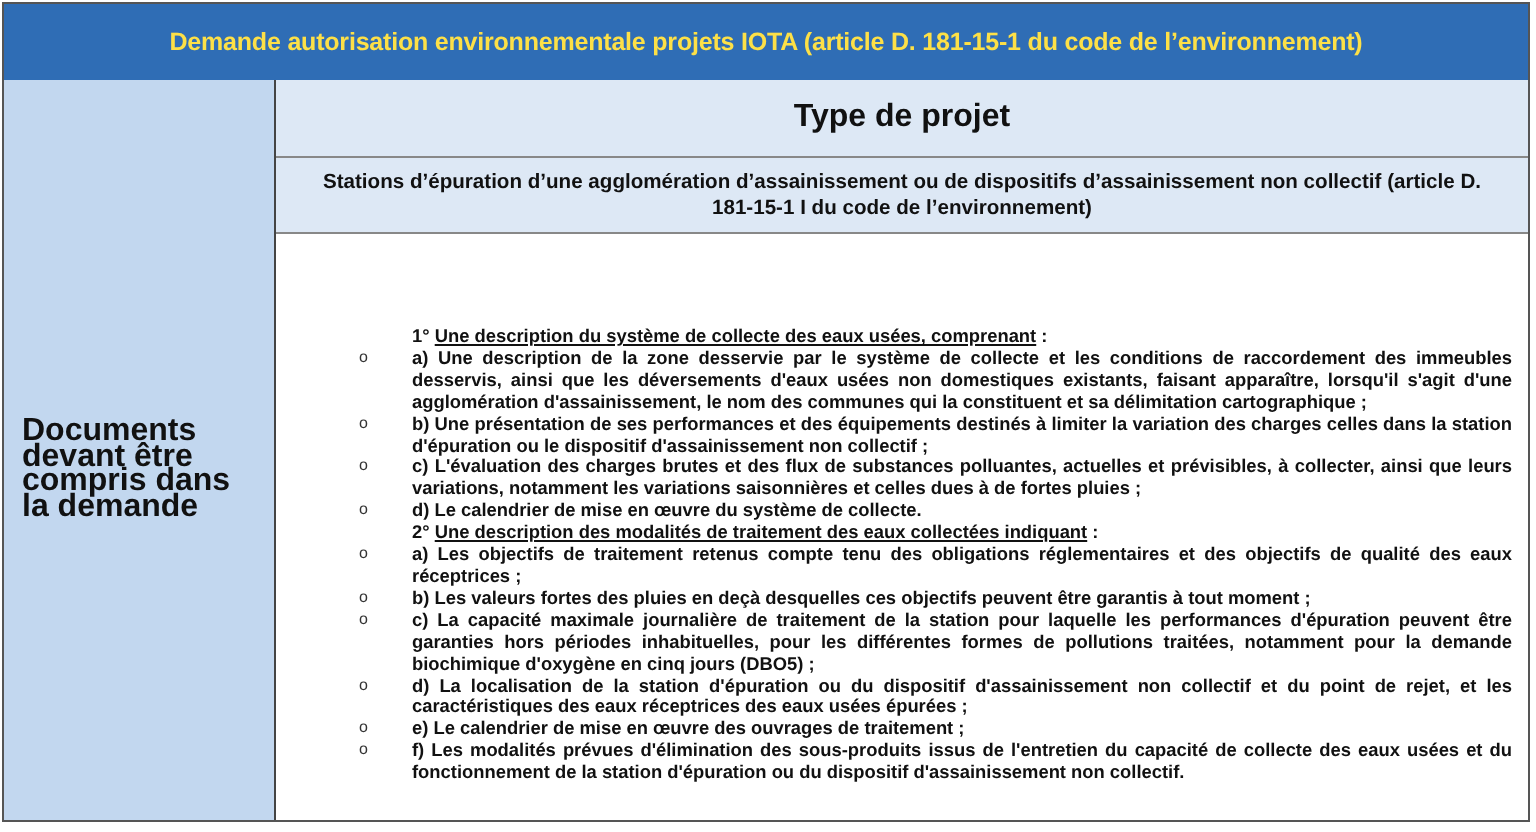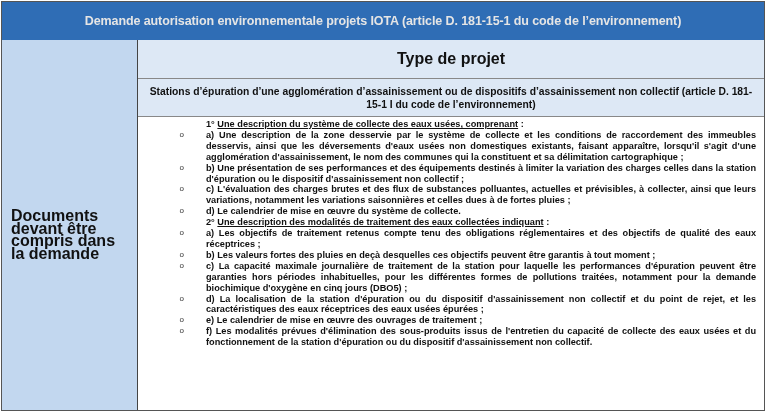--- a/index.html
+++ b/index.html
@@ -3,33 +3,33 @@
 <meta charset="utf-8">
 <style>
   html, body { margin: 0; padding: 0; background: #ffffff; }
   body { width: 768px; height: 416px; position: relative; overflow: hidden;
          font-family: "Liberation Sans", sans-serif; color: #111; }
   .frame { position: absolute; left: 1px; top: 1px; width: 764px; height: 410px;
            border: 1px solid #555; box-sizing: border-box; }
   .title-bar { position: absolute; left: 0; top: 0; width: 100%; height: 38px;
                background: #2f6db5; border-bottom: 1px solid #2a4f80;
                display: flex; align-items: center; justify-content: center;
-               color: #e5e5e5; font-weight: bold; font-size: 12.5px; letter-spacing: -0.1px; }
+               color: #fde047; font-weight: bold; font-size: 12.5px; letter-spacing: -0.1px; }
   .left-col { position: absolute; left: 0; top: 38px; width: 136px; height: 370px;
               background: #c2d7ef; border-right: 1px solid #444; box-sizing: border-box; }
   .left-label { position: absolute; left: 9px; top: 170px; width: 118px;
                 font-weight: bold; font-size: 16px; line-height: 12.5px; color: #111; }
   .right-col { position: absolute; left: 136px; top: 38px; right: 0; bottom: 0; }
   .row-type { height: 38px; background: #dde8f5; border-bottom: 1px solid #888;
               display: flex; align-items: center; justify-content: center;
               font-weight: bold; font-size: 16px; }
   .row-station { height: 38px; background: #dde8f5; border-bottom: 1px solid #888;
                  display: flex; align-items: center; justify-content: center; text-align: center;
-                 font-weight: bold; font-size: 10.3px; line-height: 13px; padding: 0 8px; box-sizing: border-box; }
-  .content { padding: 2px 8px 0 10px; font-size: 9.2px; line-height: 10.9px; }
+                 font-weight: bold; font-size: 10.3px; line-height: 13px; padding: 0 20px; box-sizing: border-box; }
+  .content { padding: 2px 8px 0 10px; font-size: 9.2px; line-height: 10.9px; margin-top: 44px; }
   .section-title { padding-left: 58px; font-weight: bold; }
   .section-title u { text-decoration: underline; }
   .items { list-style: none; margin: 0; padding: 0; }
   .item { display: flex; }
   .bullet { width: 58px; flex: none; text-align: right; padding-right: 22px; box-sizing: border-box;
             font-size: 8px; color: #333; }
   .item-text { flex: 1; text-align: justify; font-weight: bold; }
 </style>
 </head>
 <body>

